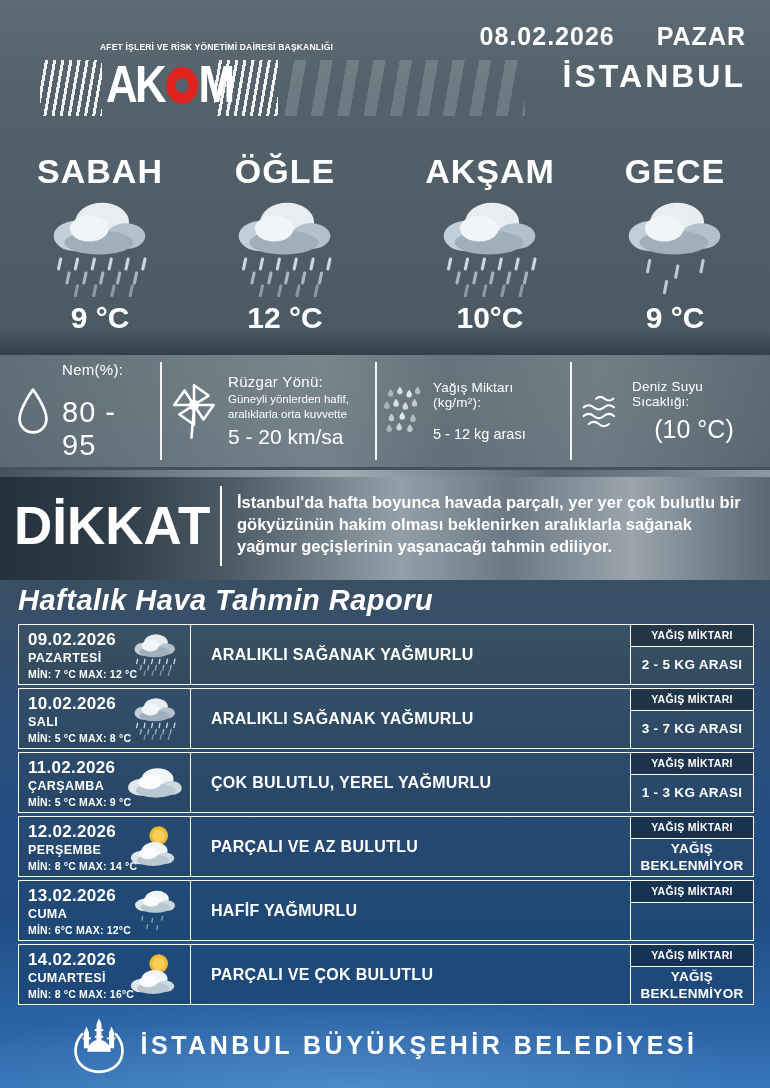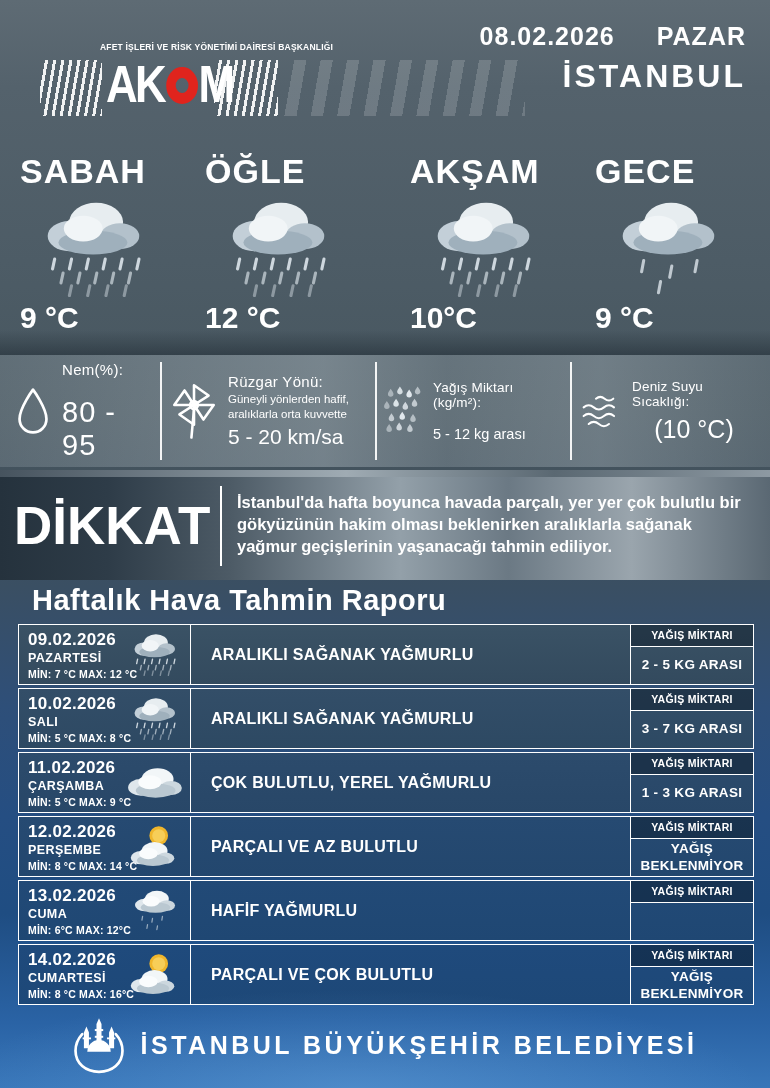--- a/index.html
+++ b/index.html
@@ -25,21 +25,21 @@
   .stripes-left{left:40px;width:62px;}
   .stripes-right{left:214px;width:64px;}
   .stripes-fade{position:absolute;left:280px;top:60px;width:245px;height:56px;
            background:repeating-linear-gradient(100deg, rgba(255,255,255,0) 0 14px, rgba(255,255,255,.16) 14px 26px);}
   .hdr-right{position:absolute;right:24px;top:22px;text-align:right;}
   .hdr-date-row{display:flex;justify-content:flex-end;gap:42px;
                 font-size:25px;font-weight:700;letter-spacing:1px;}
   .hdr-city{margin-top:7px;font-size:32px;font-weight:700;letter-spacing:3px;}
   
   .periods{position:absolute;top:152px;left:0;width:770px;height:190px;}
-  .period{position:absolute;top:0;width:160px;}
+  .period{position:absolute;top:0;width:160px;text-align:center;}
   .period.p0{left:20px;} .period.p1{left:205px;} .period.p2{left:410px;} .period.p3{left:595px;}
   .p-label{font-size:34px;font-weight:700;letter-spacing:1px;line-height:1.15;}
   .p-icon{width:148px;height:104px;margin-top:2px;}
   .p-temp{font-size:30px;font-weight:700;}
   
   .darkstrip{position:absolute;top:330px;left:0;width:770px;height:25px;
     background:linear-gradient(180deg, rgba(18,28,36,0), rgba(18,28,36,.4));}
   .stats{position:absolute;top:355px;left:0;width:770px;height:112px;
     background:linear-gradient(90deg, rgba(214,224,230,.16) 0%, rgba(214,224,230,.33) 42%,
       rgba(214,224,230,.20) 58%, rgba(214,224,230,.28) 78%, rgba(214,224,230,.14) 100%);}
@@ -68,22 +68,22 @@
     background:linear-gradient(90deg,#25323d 0%,#2e3c48 14%,#4d5b66 30%,#93a0a9 52%,
       #6b7984 66%,#9aa5ad 82%,#5a6873 100%);}
   .warning::before{content:'';position:absolute;top:0;left:0;right:0;height:7px;
     background:linear-gradient(90deg,#46535e,#9fabb3 45%,#5a6872 72%,#8d99a2);}
   .warn-title{position:absolute;left:14px;top:50%;transform:translateY(-50%);
     font-size:53px;font-weight:700;}
   .warn-divider{position:absolute;left:220px;top:16px;bottom:14px;width:1.5px;background:#fff;}
   .warn-text{position:absolute;left:237px;top:50%;transform:translateY(-50%);
     width:518px;margin:0;font-size:16.5px;font-weight:700;line-height:1.33;}
   
-  .weekly-title{position:absolute;left:32px;top:584px;margin:0;
-    font-size:29px;font-weight:700;letter-spacing:.5px;}
+  .weekly-title{position:absolute;left:18px;top:584px;margin:0;
+    font-size:29px;font-weight:700;letter-spacing:.5px;font-style:italic;}
   .wtable{position:absolute;left:18px;top:624px;width:736px;height:352px;
     display:flex;flex-direction:column;gap:3px;box-sizing:border-box;}
   .wrow{flex:1;display:grid;grid-template-columns:171px 1fr 122px;
     border:1.6px solid #fff;box-sizing:border-box;}
   .r1{background:linear-gradient(180deg,#3a5265,#334a5e);}
   .r2{background:linear-gradient(180deg,#334e68,#2d4963);}
   .r3{background:linear-gradient(180deg,#2c4b6c,#284768);}
   .r4{background:linear-gradient(180deg,#264a72,#23476e);}
   .r5{background:linear-gradient(180deg,#224a77,#1f4773);}
   .r6{background:linear-gradient(180deg,#1f4a7c,#1d4878);}

